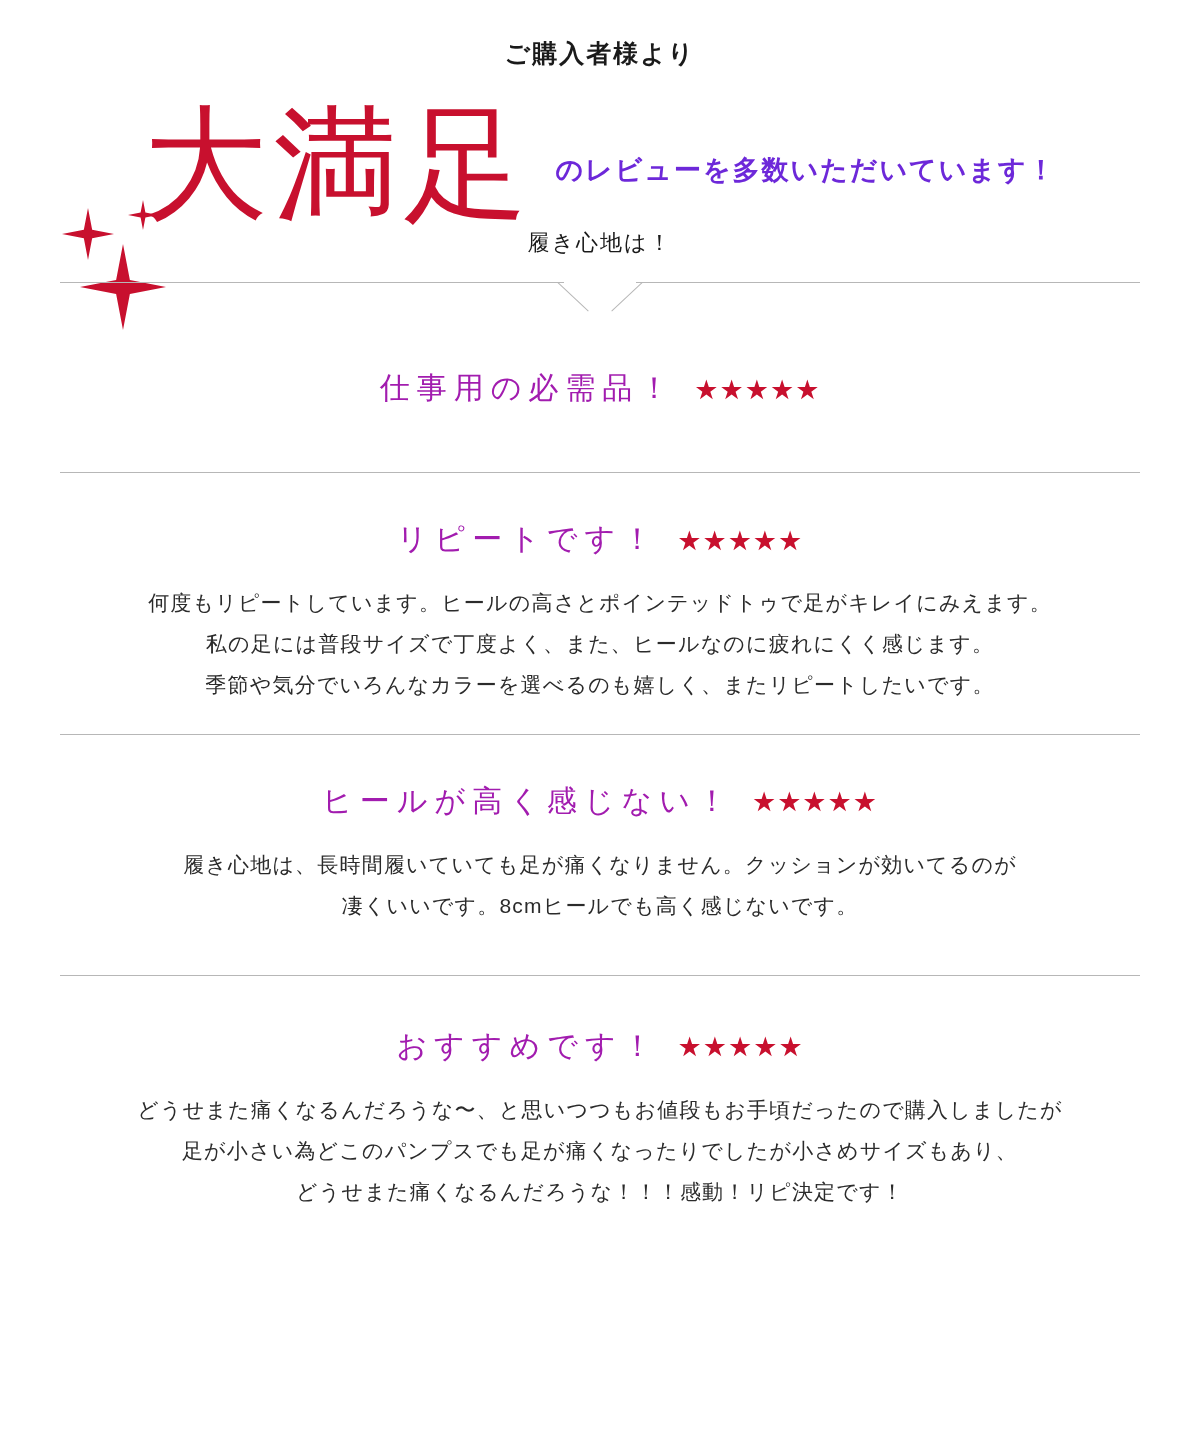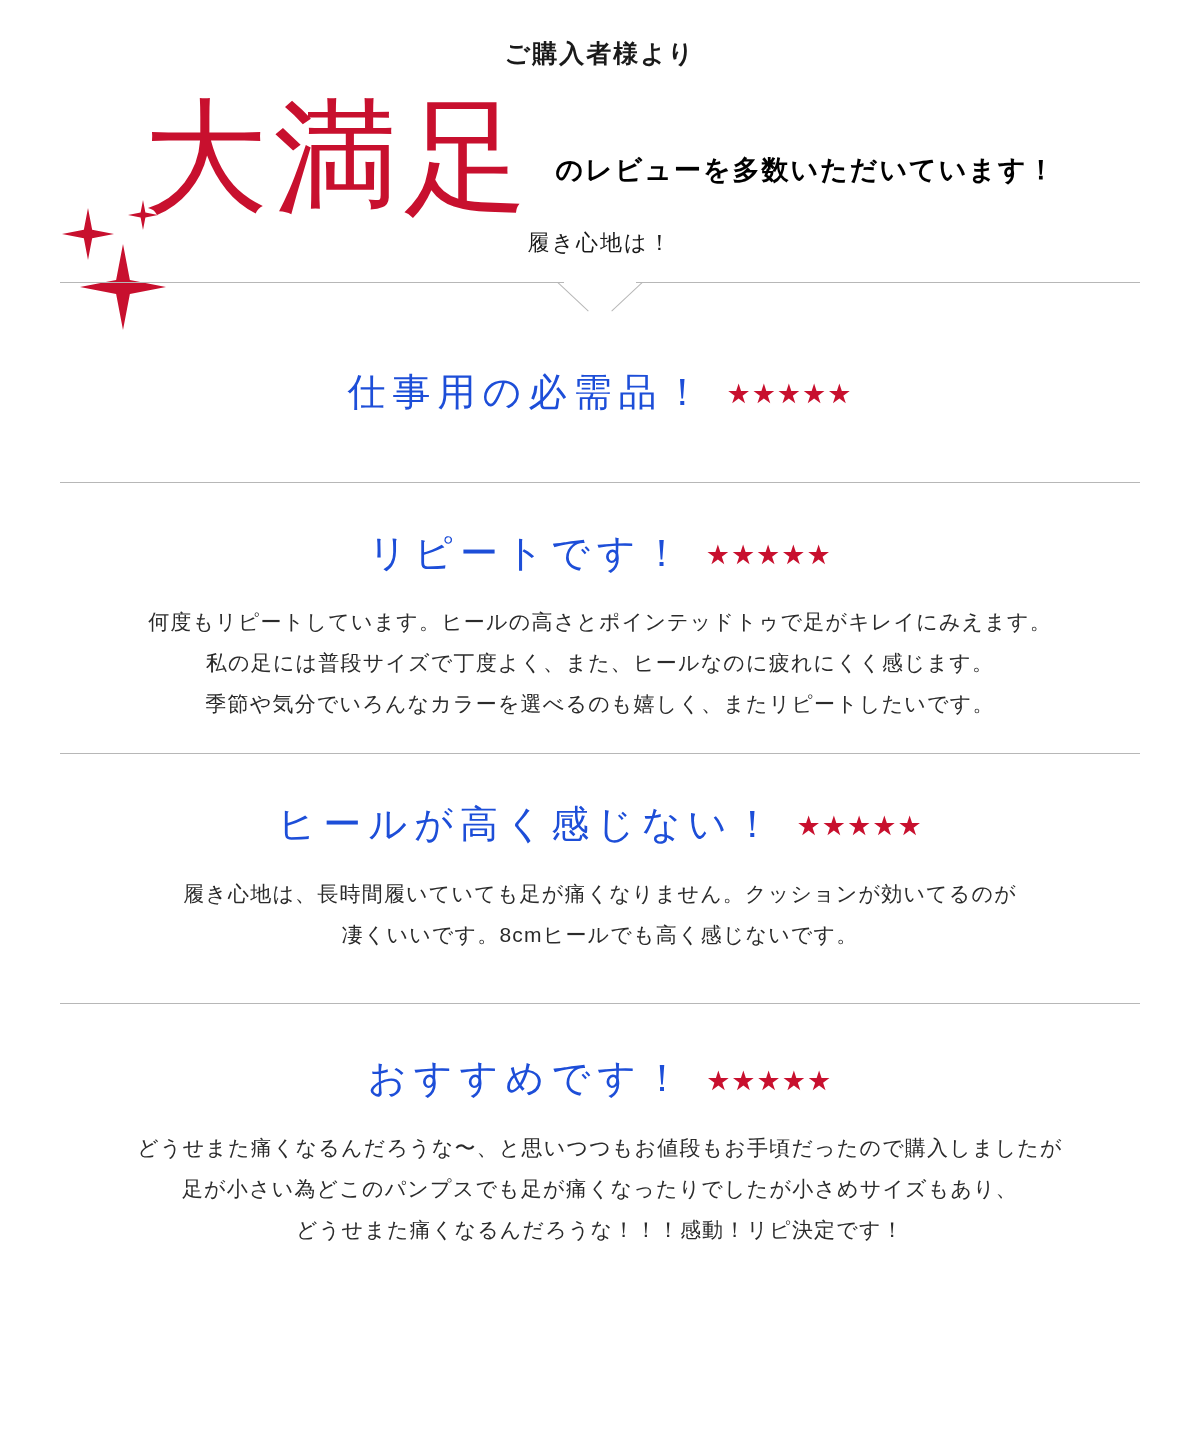--- a/index.html
+++ b/index.html
@@ -46,27 +46,27 @@
   }
 
   .headline-big {
     font-family: "DejaVu Serif", "Liberation Serif", serif;
     font-size: 124px;
     font-weight: normal;
     color: #c8102e;
     letter-spacing: 6px;
     line-height: 1.05;
     position: relative;
-    top: 6px;
+    top: 13px;
   }
 
   .headline-sub {
     font-size: 27px;
     font-weight: bold;
-    color: #000000;
+    color: #6d28d9;
     letter-spacing: 2px;
     padding-bottom: 28px;
     padding-left: 22px;
     white-space: nowrap;
   }
 
   
   .sparkles {
     position: absolute;
     left: 62px;
@@ -172,22 +172,22 @@
   .review-title-row {
     display: flex;
     align-items: center;
     justify-content: center;
     gap: 18px;
     margin-bottom: 26px;
   }
 
   .review-title {
     font-family: "DejaVu Serif", "Liberation Serif", serif;
-    font-size: 38px;
-    color: #1d4ed8;
+    font-size: 30px;
+    color: #a21caf;
     letter-spacing: 7px;
     line-height: 1.2;
     white-space: nowrap;
   }
 
   .stars {
     color: #c8102e;
     font-size: 27px;
     letter-spacing: 1px;
     line-height: 1;

